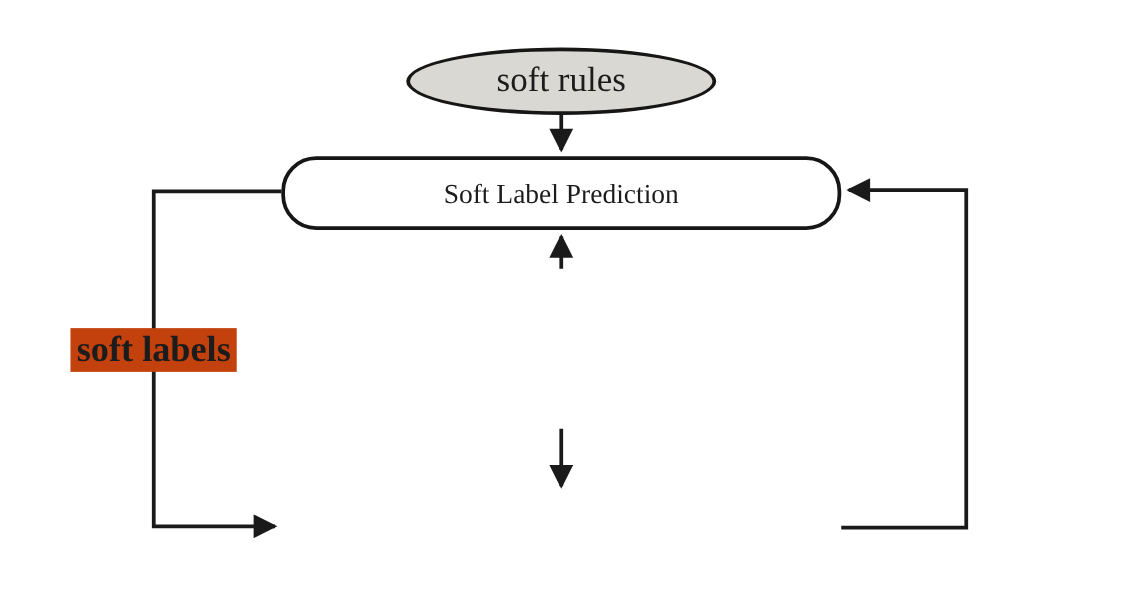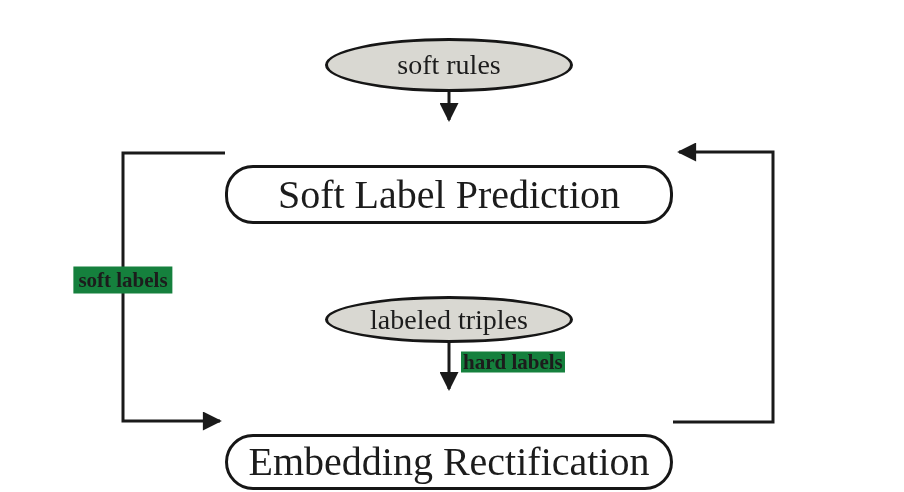--- a/index.html
+++ b/index.html
@@ -37,29 +37,28 @@
   }
   .ellipse {
     background: #d9d8d2;
     border-radius: 50%;
     font-size: 28px;
     line-height: 1;
   }
   .process {
     background: #ffffff;
     border-radius: 28px;
-    font-size: 40px;
+    font-size: 22px;
     line-height: 1;
-    margin-top: 40px;
   }
   .edge-label {
     position: absolute;
-    background: #15803d;
+    background: #c2410c;
     font-weight: bold;
-    font-size: 21px;
+    font-size: 29px;
     line-height: 1;
     white-space: nowrap;
     padding: 3px 5px;
   }
   .edge-label.centered {
     transform: translate(-50%, -50%);
   }
   .edge-label.left-anchored {
     transform: translateY(-50%);
   }
@@ -84,26 +83,19 @@
 
   <div class="node ellipse" style="left:325px; top:38px; width:248px; height:54px;justify-content:center;">
     <span>soft rules</span>
   </div>
 
   <div class="node process" style="left:225px; top:125px; width:448px; height:59px;">
     <span>Soft Label Prediction</span>
   </div>
 
 
-  <div class="node ellipse" style="left:325px; top:296px; width:248px; height:47px;">
-    <span>labeled triples</span>
-  </div>
 
-  <div class="node process" style="left:225px; top:394px; width:448px; height:56px;">
-    <span>Embedding Rectification</span>
-  </div>
 
   <div class="edge-label centered" style="left:123px; top:280px;">soft labels</div>
 
 
-  <div class="edge-label left-anchored" style="left:461px; top:362px; padding:0 2px;">hard labels</div>
 
 </div>
 
 </body></html>

